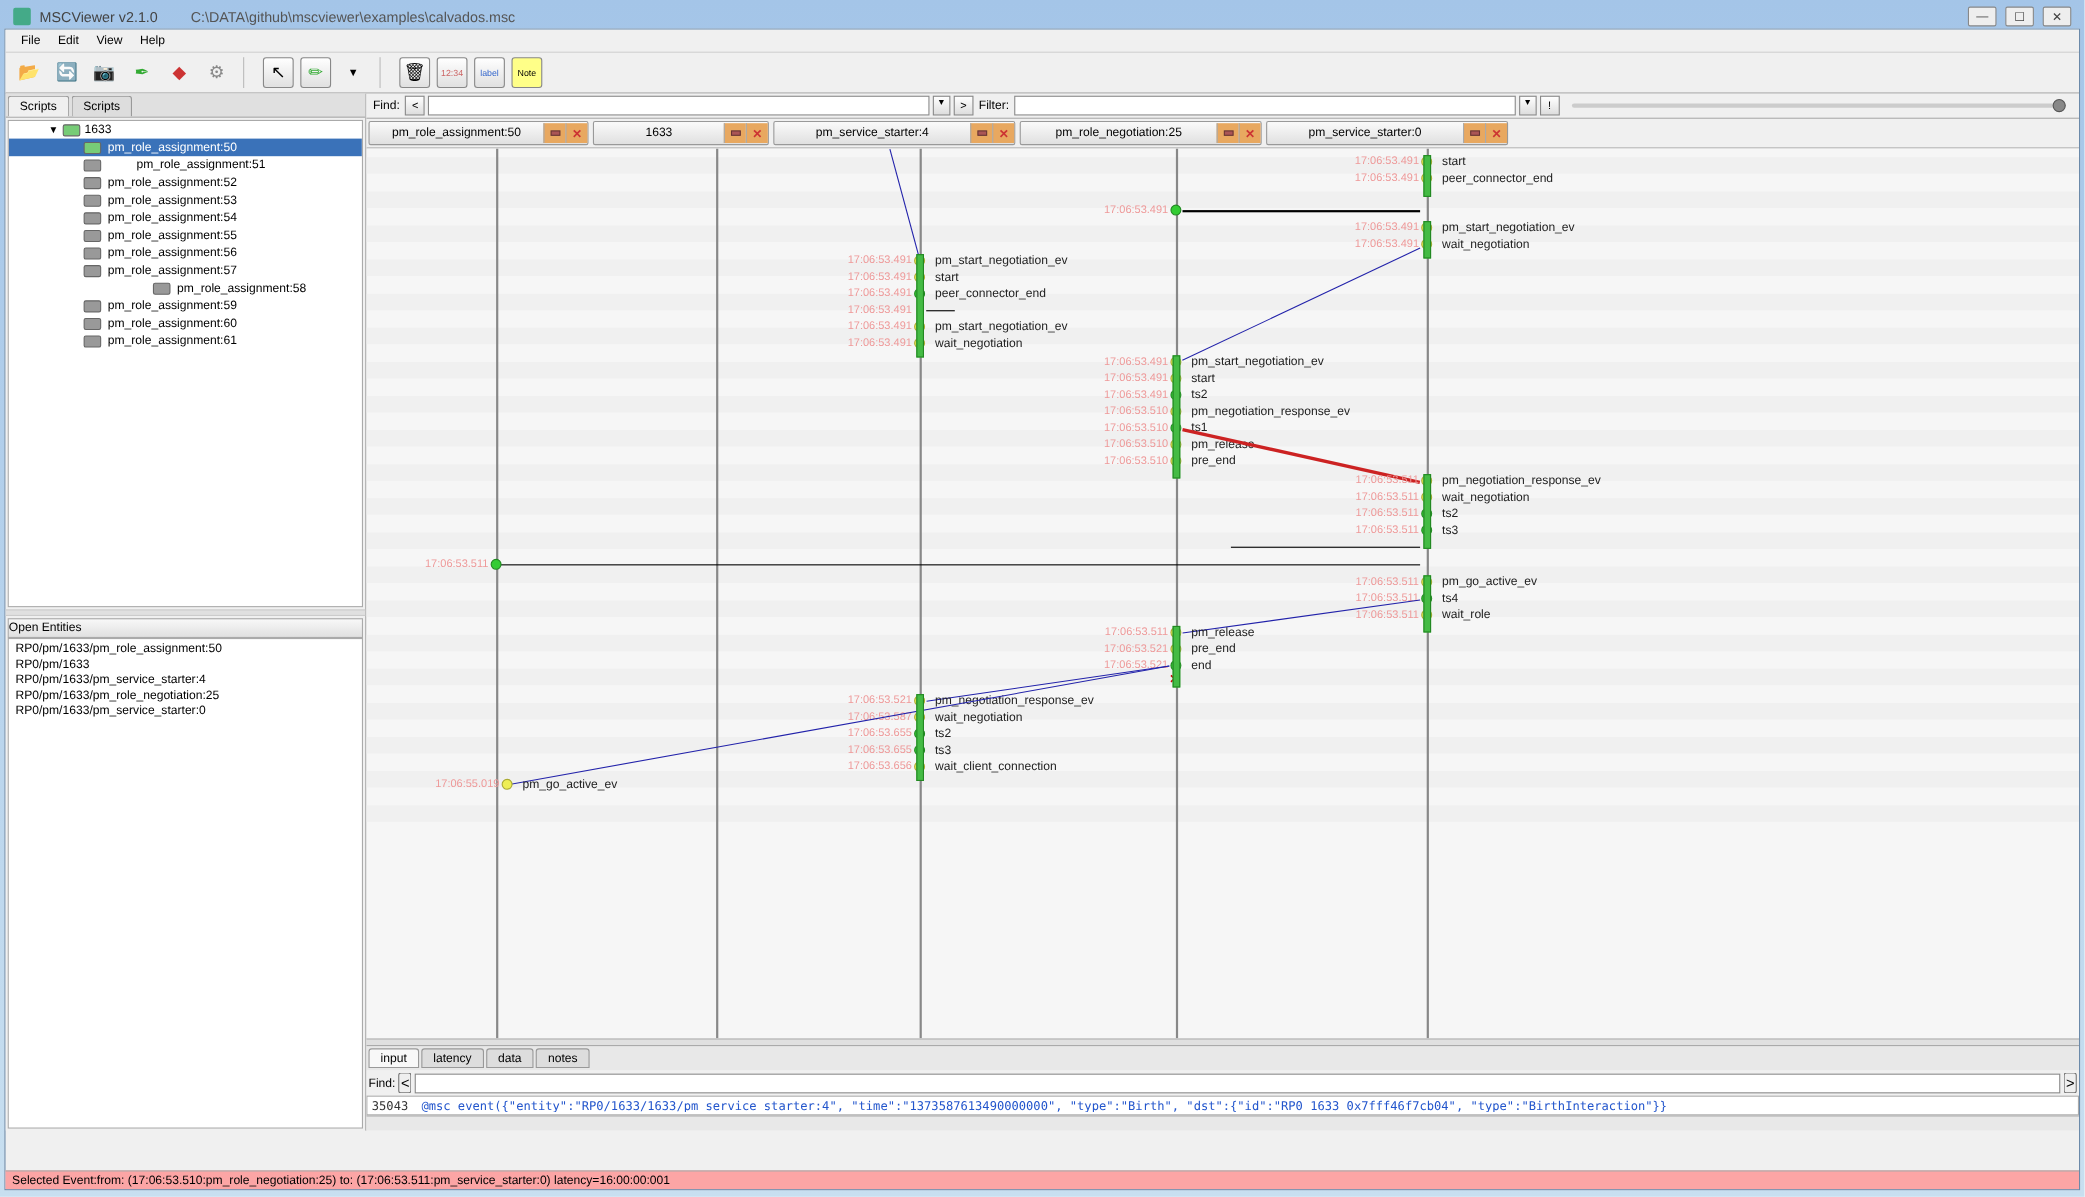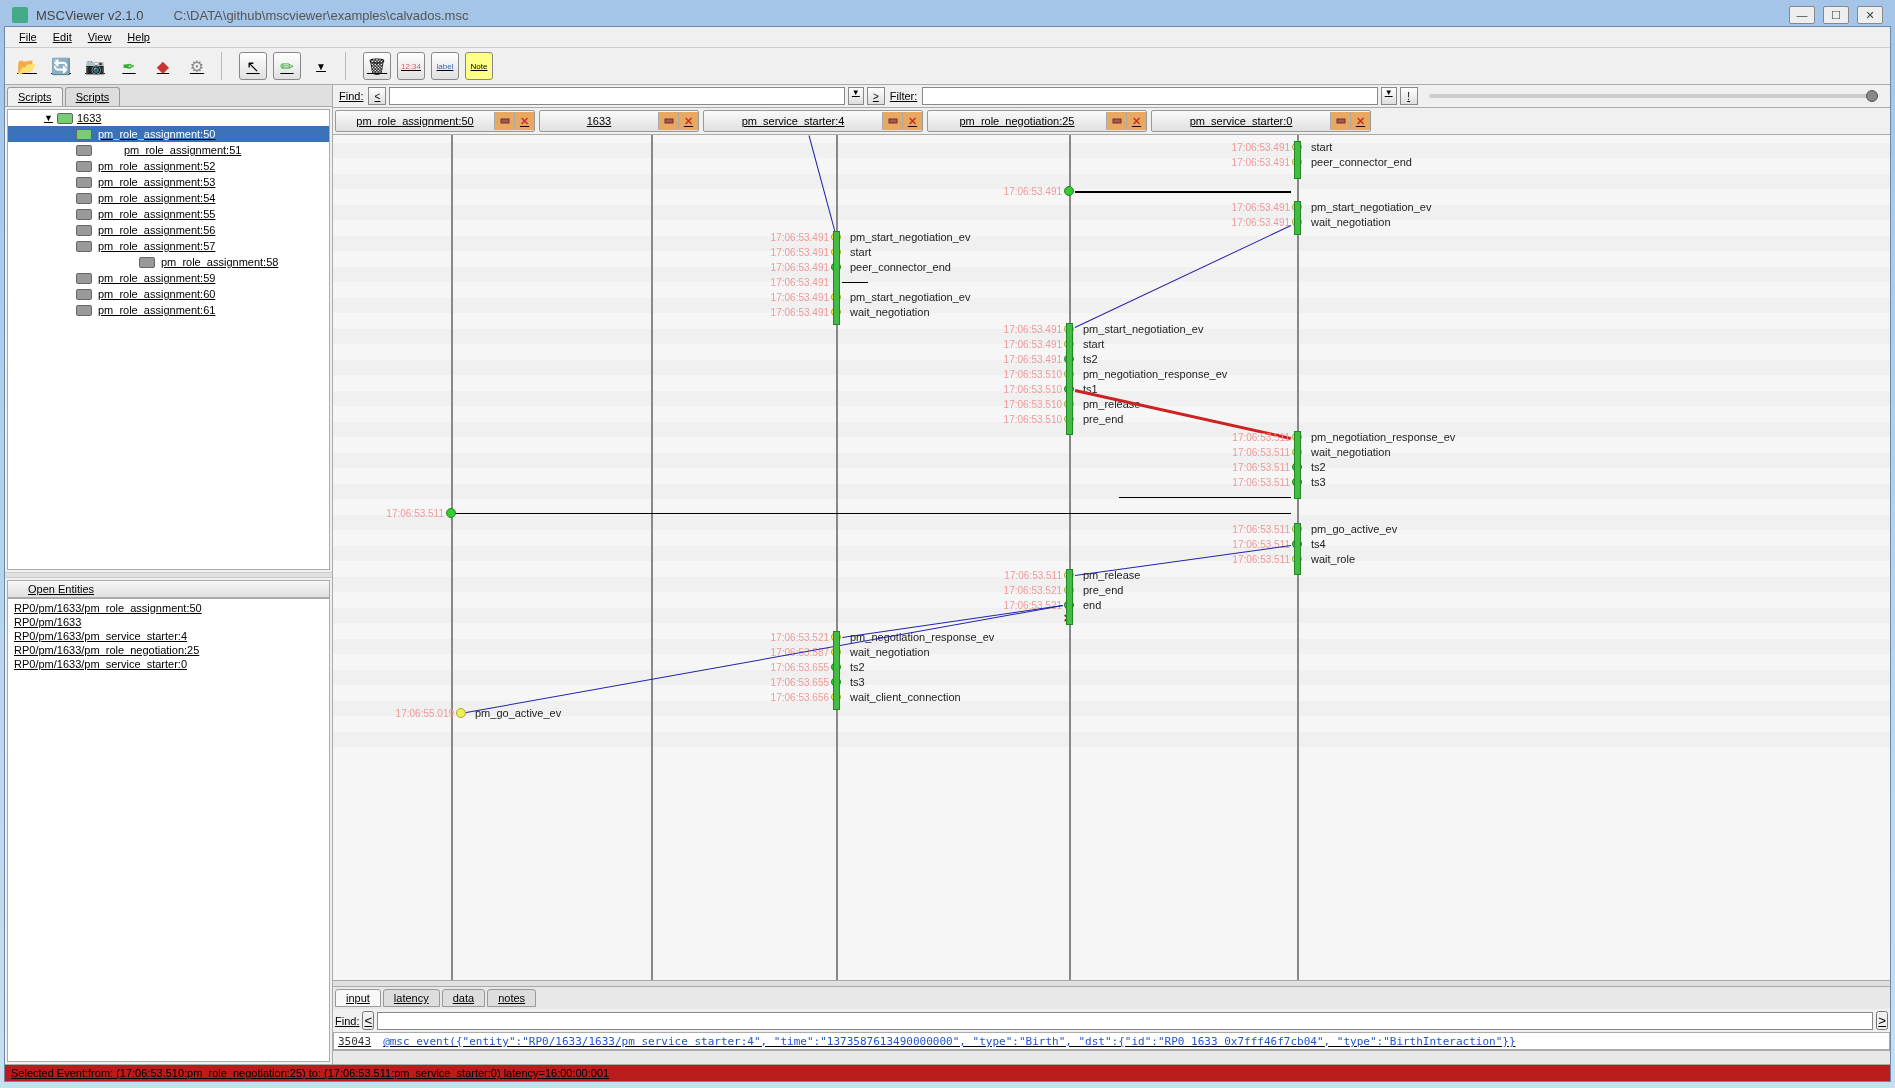--- a/index.html
+++ b/index.html
@@ -29,21 +29,20 @@
 .title-bar .app-title { font-weight: normal; margin-right: 30px; }
 .title-bar .file-title { color: #555; }
 .title-bar .win-controls { margin-left: auto; display: flex; gap: 8px; }
 .title-bar .win-btn { width: 26px; height: 18px; border: 1px solid #888; background: #eee; border-radius: 2px; display:flex;align-items:center;justify-content:center; font-size:11px;}
 .main-window {
   background: #f0f0f0;
   border: 1px solid #6b8aaa;
   height: calc(100% - 24px);
   display: flex;
   flex-direction: column;
-  text-decoration: underline;
 }
 .menu-bar {
   background: #f0f0f0;
   border-bottom: 1px solid #ccc;
   padding: 2px 8px;
   display: flex;
   gap: 4px;
 }
 .menu-bar span { padding: 2px 6px; cursor: default; }
 .toolbar {
@@ -105,21 +104,21 @@
 }
 .tree-node.selected { background: #3a72b9; color: #fff; }
 .tree-parent { padding-left: 36px; display:flex; align-items:center; gap: 4px; padding-top:2px; padding-bottom:2px;}
 .tree-parent .arrow { font-size: 9px; }
 .ent-icon { width: 16px; height: 11px; background: #999; border-radius: 2px; display:inline-block; border:1px solid #666;}
 .ent-icon.green { background: #7c7; }
 .splitter-h { height: 6px; background: #e0e0e0; cursor: row-resize; border-top:1px solid #ccc; border-bottom:1px solid #ccc;}
 .open-entities-header {
   background: linear-gradient(#f8f8f8,#e0e0e0);
   border: 1px solid #aaa;
-  padding: 2px 20px;
+  padding: 2px 0;
   margin: 2px 2px 0 2px;
 }
 .open-entities-list {
   flex: 1;
   background: #fff;
   border: 1px solid #aaa;
   margin: 0 2px 2px 2px;
   padding: 2px 6px;
 }
 .open-entities-list div { padding: 1px 0; }
@@ -218,22 +217,23 @@
   font-size: 11px;
   height: 18px;
   overflow: hidden;
   display:flex;
 }
 .log-line-no { color: #333; margin-right: 12px; }
 .log-content { color: #2255cc; white-space:nowrap; overflow:hidden;}
 .status-bar {
   border-top: 1px solid #aaa;
   padding: 2px 6px;
-  background: #b91c1c;
+  background: #fca5a5;
   font-size: 11px;
+  margin-top: 36px;
 }
 .hscroll { height: 14px; background: #e8e8e8; border-top:1px solid #aaa; }
 .slider-track {
   flex: 1;
   height: 4px;
   background: #ccc;
   position: relative;
   margin: 0 8px;
   border-radius: 2px;
 }

